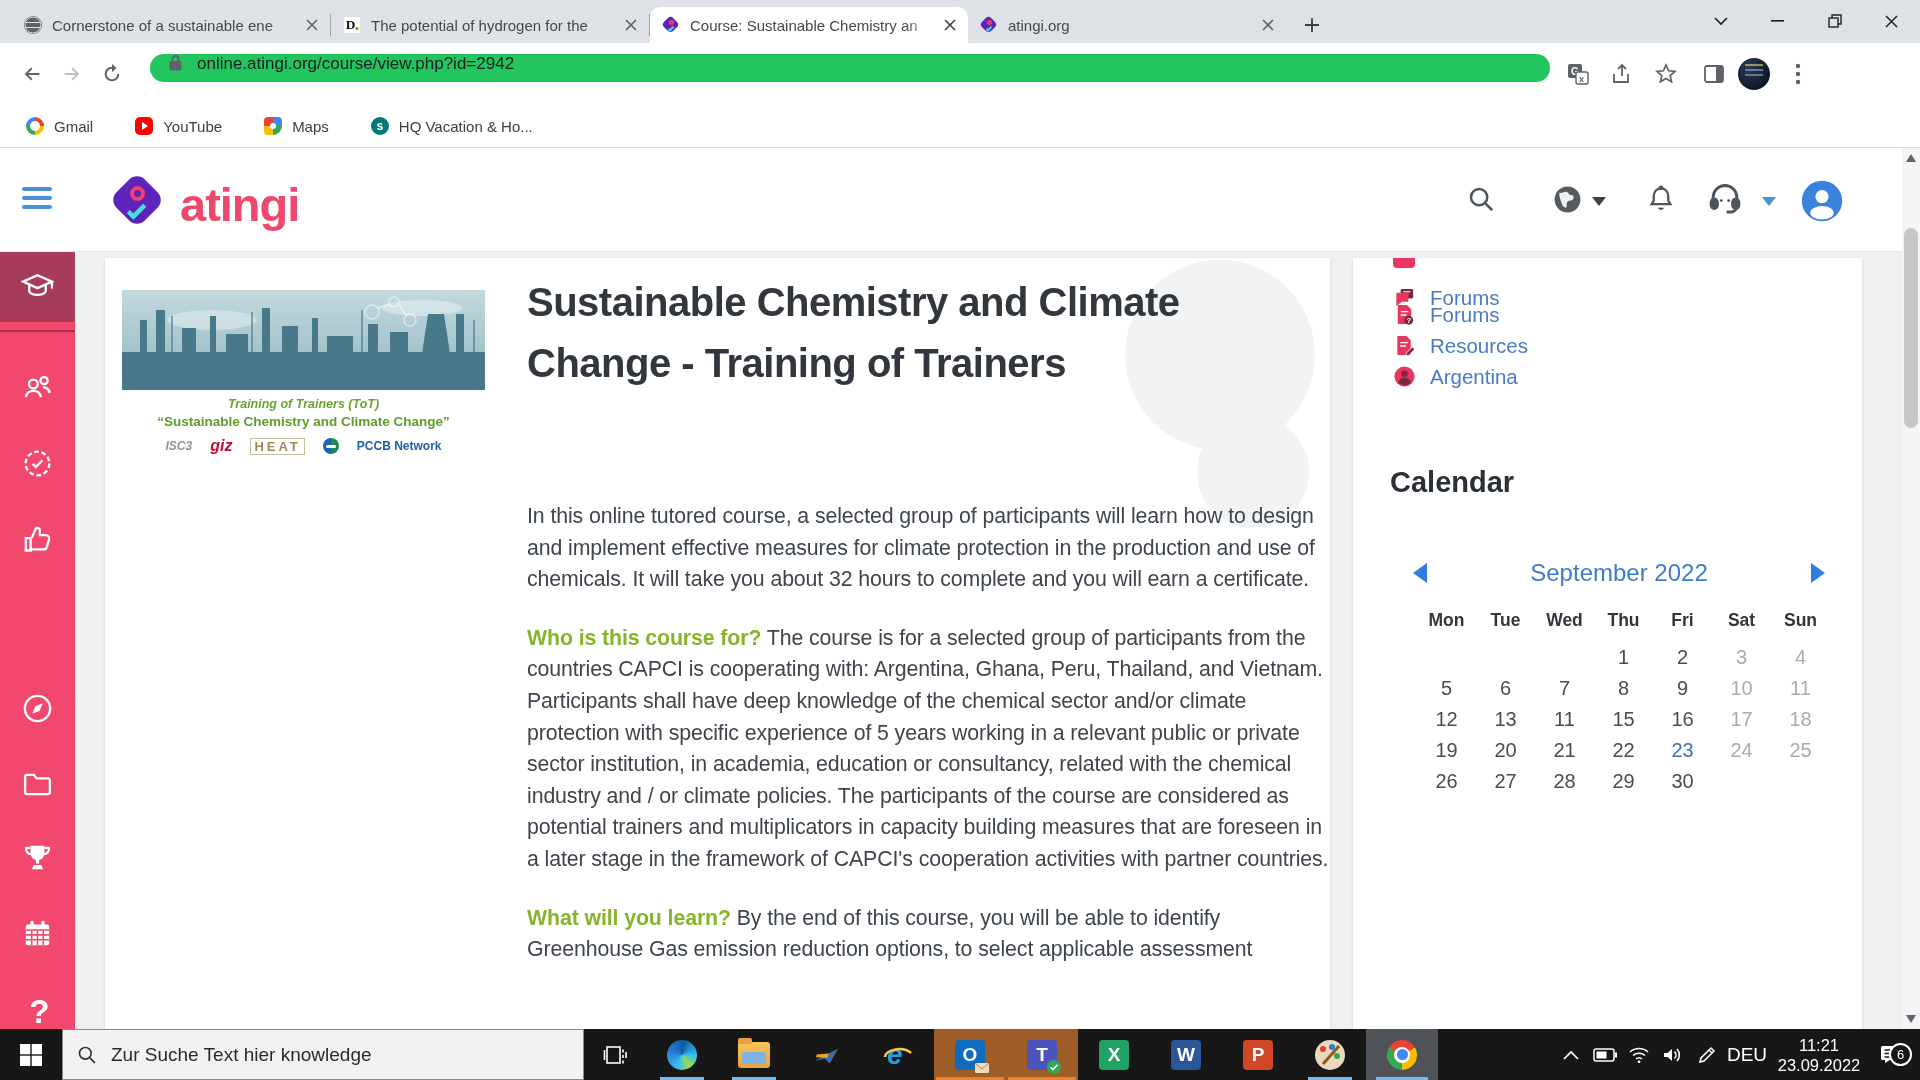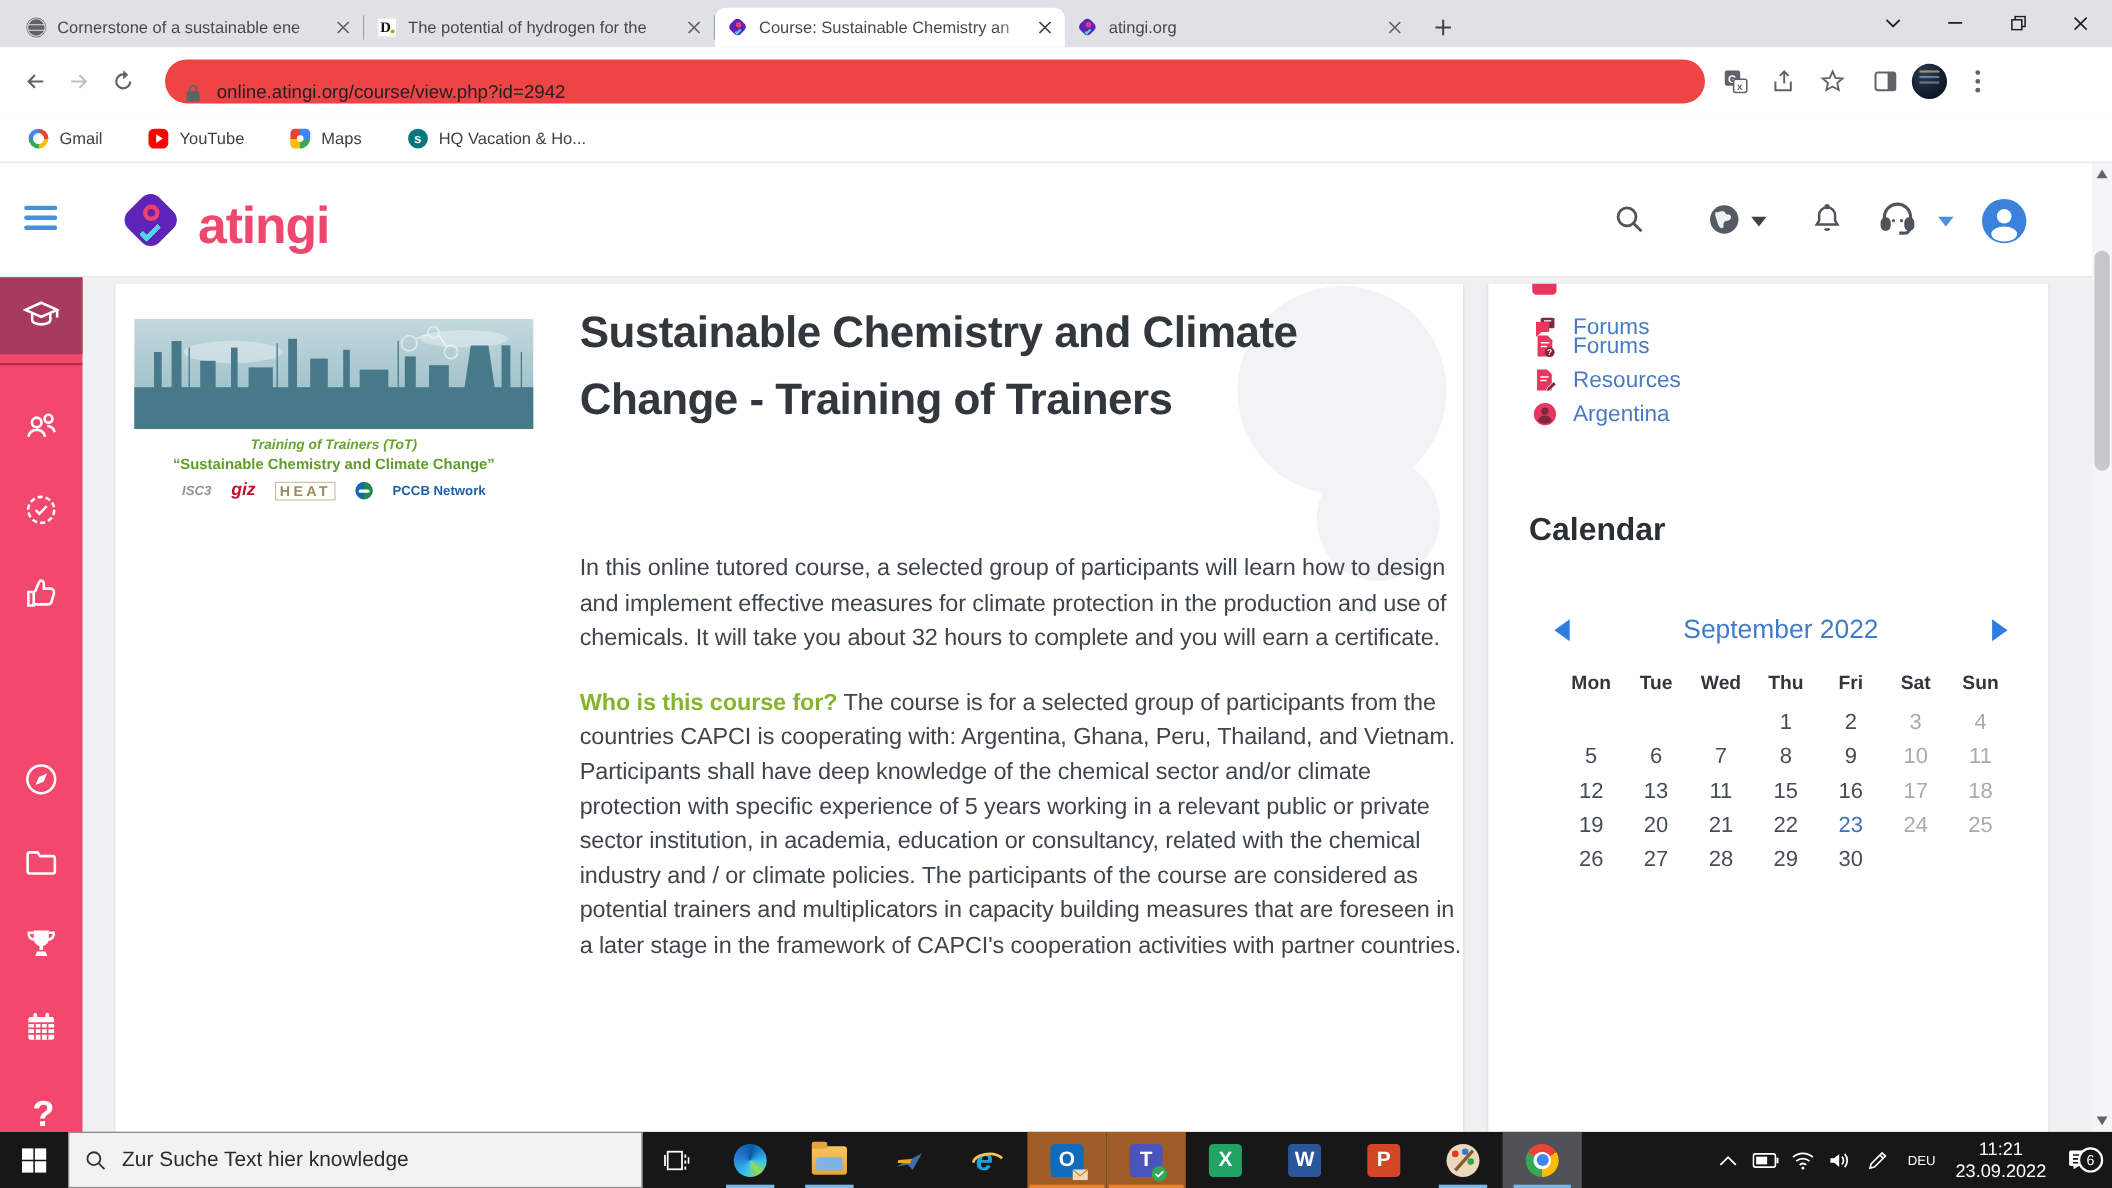--- a/index.html
+++ b/index.html
@@ -24,21 +24,21 @@
   
   .fav-globe{background:#5f6368;border-radius:50%}
   .fav-dletter{background:#fff;border:1px solid #e0e0e0}
   .fav-atingi .d1{position:absolute;left:2px;top:2px;width:13px;height:13px;background:#5e23b8;border-radius:4px;transform:rotate(45deg)}
   .fav-atingi .d2{position:absolute;left:6.5px;top:4px;width:5px;height:5px;border:2px solid #f23f6d;border-radius:50%}
   .fav-atingi .d3{position:absolute;left:6px;top:11px;width:6px;height:3px;border-left:2px solid #4fd7e6;border-bottom:2px solid #4fd7e6;transform:rotate(-45deg)}
 
   
   #toolbar{position:absolute;left:0;top:43px;width:1920px;height:62px;background:#fff}
   .navbtn{position:absolute;top:11px;width:40px;height:40px;color:#5f6368}
-  .pill{position:absolute;left:150px;top:11px;width:1400px;height:40px;background:#ef4444;border-radius:20px;display:flex;align-items:flex-end;padding:0 18px;color:#202124}
+  .pill{position:absolute;left:150px;top:11px;width:1400px;height:28px;background:#22c55e;border-radius:20px;display:flex;align-items:flex-start;padding:0 18px;color:#202124}
   .pill .url{font-size:17px;margin-left:14px;color:#202124}
   .tbicon{position:absolute;top:13px;width:36px;height:36px;color:#5f6368}
   #profile-avatar{position:absolute;top:15px;width:32px;height:32px;border-radius:50%;background:radial-gradient(circle at 35% 30%,#2a3a55,#0e1827 70%);overflow:hidden}
   #profile-avatar i{position:absolute;left:7px;top:6px;width:18px;height:2px;background:rgba(255,225,130,.55);box-shadow:0 5px 0 rgba(180,220,255,.45),0 10px 0 rgba(255,255,255,.35)}
 
   
   #bookmarks{position:absolute;left:0;top:105px;width:1920px;height:43px;background:#fff;border-bottom:1px solid #dadce0;display:flex;align-items:center;padding-left:26px;gap:42px}
   .bm{display:flex;align-items:center;gap:10px;font-size:15px;color:#3c4043}
   .bmicon{width:18px;height:18px;border-radius:4px;position:relative;flex:none}
   .bm-gmail{border-radius:50%;background:conic-gradient(#ea4335 0 25%,#fbbc05 0 50%,#34a853 0 75%,#4285f4 0 100%);position:relative}
@@ -124,21 +124,21 @@
   #taskview{width:62px;color:#fff}
   .tapp{width:72px;position:relative;display:flex;align-items:center;justify-content:center}
   .tapp.run::after{content:"";position:absolute;left:14px;right:14px;bottom:0;height:3px;background:#79b8e8}
   .tapp.attn{background:#9e5c26}
   .tapp.attn::after{content:"";position:absolute;left:2px;right:2px;bottom:0;height:3px;background:#e8822d}
   .tapp.activeapp{background:#4f5357}
   .tapp.activeapp::after{content:"";position:absolute;left:10px;right:10px;bottom:0;height:3px;background:#79b8e8}
   .office{width:30px;height:30px;border-radius:4px;color:#fff;font-weight:bold;font-size:19px;display:flex;align-items:center;justify-content:center;position:relative}
   #tray{margin-left:auto;display:flex;align-items:center;padding-right:6px}
   .trayic{width:34px;height:51px;display:flex;align-items:center;justify-content:center;color:#fff}
-  #deu{width:46px;font-size:12px;color:#fff;text-align:center}
+  #deu{width:46px;font-size:19px;color:#fff;text-align:center}
   #clock{width:98px;color:#fff;font-size:16.5px;line-height:20px;text-align:center}
   #actioncenter{width:46px;position:relative;height:51px;display:flex;align-items:center;justify-content:center}
   #ac-badge{position:absolute;right:2px;top:14px;width:23px;height:23px;border-radius:50%;background:#171717;border:2px solid #fff;color:#fff;font-size:13px;display:flex;align-items:center;justify-content:center}
   #edge-icon{width:30px;height:30px;border-radius:50%;background:conic-gradient(from 200deg,#35c1f1,#2b7cd3,#0c59a4,#35c1f1 70%,#9adc49 85%,#35c1f1)}
   #chrome-icon{width:30px;height:30px;border-radius:50%;background:conic-gradient(from -60deg,#ea4335 0 120deg,#fbbc05 0 240deg,#34a853 0 360deg);position:relative}
   #chrome-icon::before{content:"";position:absolute;left:7px;top:7px;width:16px;height:16px;background:#fff;border-radius:50%}
   #chrome-icon::after{content:"";position:absolute;left:9.5px;top:9.5px;width:11px;height:11px;background:#4285f4;border-radius:50%}
   #paint-icon{width:30px;height:30px;border-radius:50%;background:#ead9bd;position:relative;overflow:hidden}
   #paint-icon i{position:absolute;width:6px;height:6px;border-radius:50%}
   #folder-icon{width:32px;height:26px;background:linear-gradient(#f7c65c,#e9a33b);border-radius:3px;position:relative}
@@ -459,20 +459,21 @@
           <span class="lg-emblem"></span>
           <span class="lg lg-pccb">PCCB Network</span>
         </div>
       </div>
 
       <h1 id="course-title">Sustainable Chemistry and Climate Change - Training of Trainers</h1>
 
       <div id="copy">
         <p>In this online tutored course, a selected group of participants will learn how to design and implement effective measures for climate protection in the production and use of chemicals. It will take you about 32 hours to complete and you will earn a certificate.</p>
         <p><span class="green">Who is this course for?</span><span> The course is for a selected group of participants from the countries CAPCI is cooperating with: Argentina, Ghana, Peru, Thailand, and Vietnam. Participants shall have deep knowledge of the chemical sector and/or climate protection with specific experience of 5 years working in a relevant public or private sector institution, in academia, education or consultancy, related with the chemical industry and / or climate policies. The participants of the course are considered as potential trainers and multiplicators in capacity building measures that are foreseen in a later stage in the framework of CAPCI's cooperation activities with partner countries.</span></p>
+        <p><span class="green">What will you learn?</span><span> By the end of this course, you will be able to identify Greenhouse Gas emission reduction options, to select applicable assessment</span></p>
       </div>
     </div>
 
     <div id="rightcard">
       <div id="clipped-icon"></div>
 
       <div class="cnav" style="top:24px">
         <svg width="23" height="23" viewBox="0 0 24 24">
             <rect x="8" y="3" width="13" height="10" rx="1.5" fill="#7e2742"></rect>
             <path d="M11 6h7M11 9h5" stroke="#fff" stroke-width="1.3"></path>

